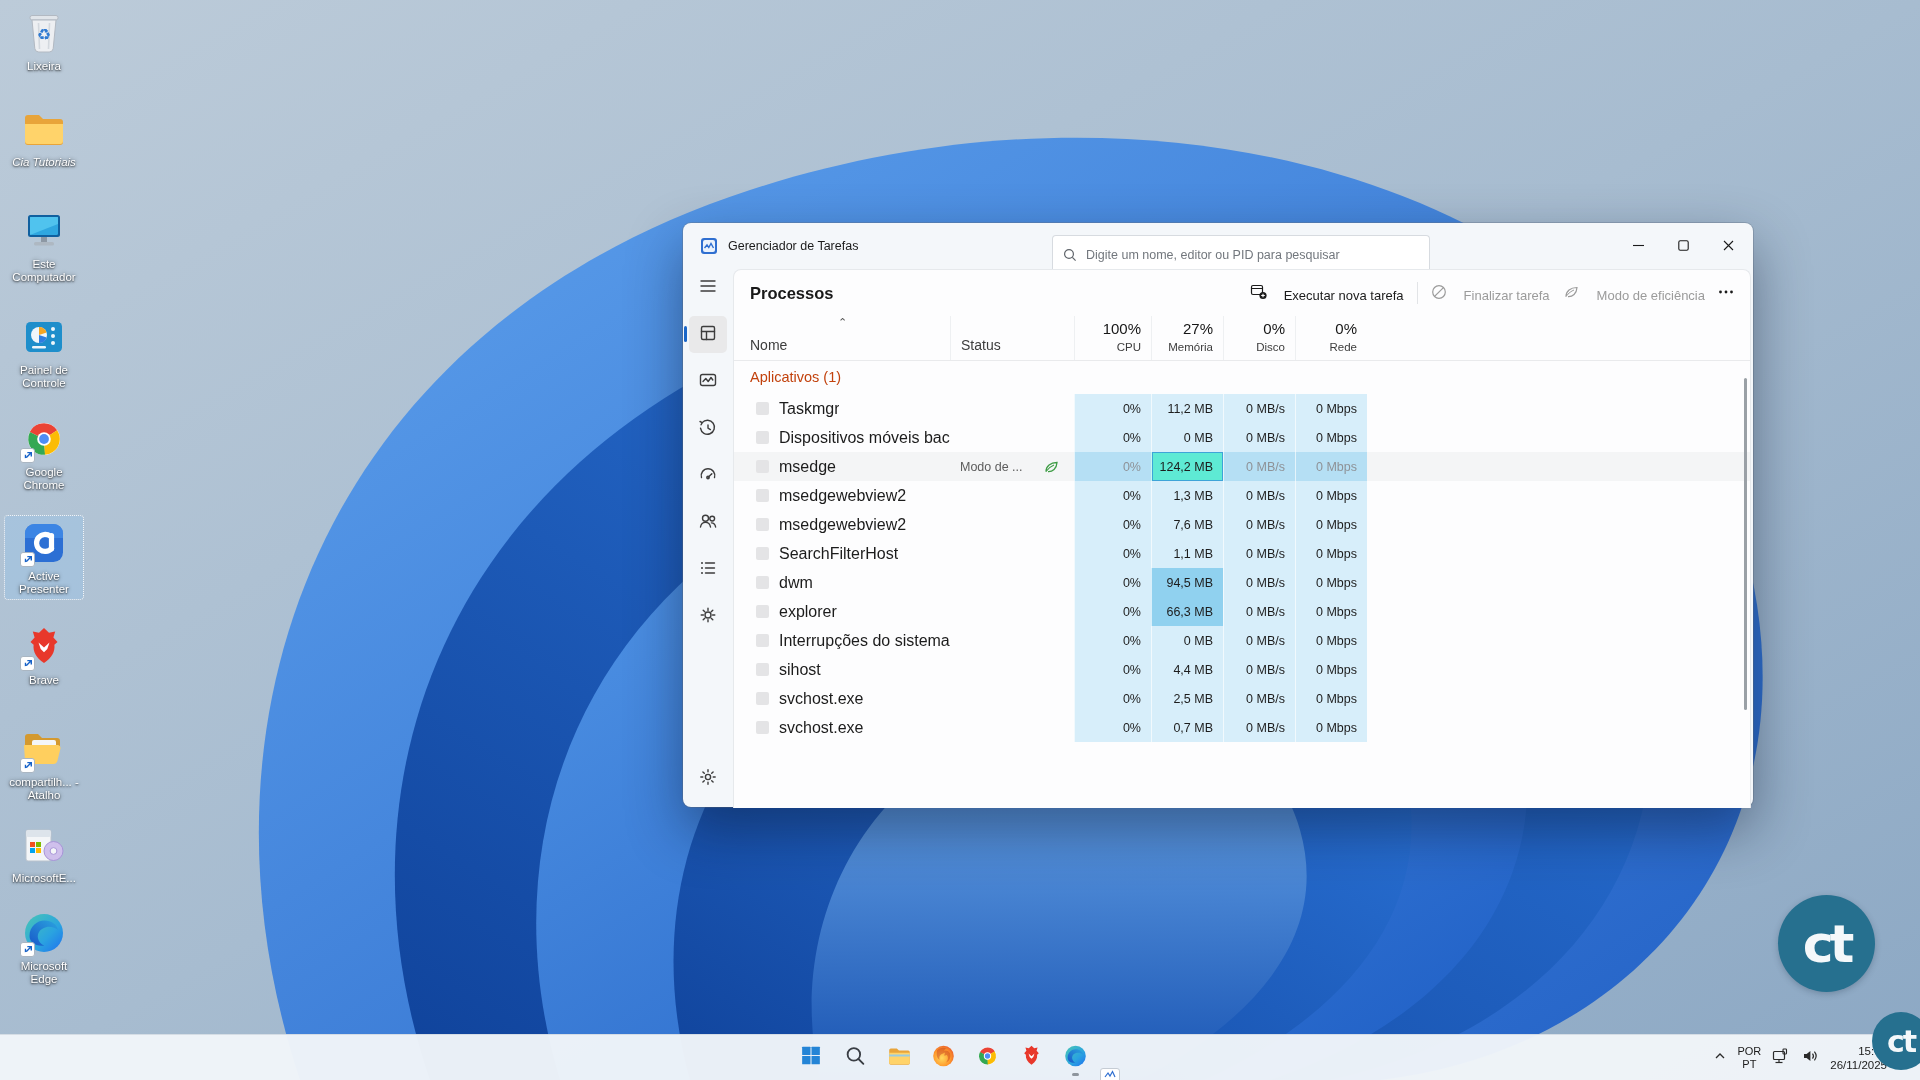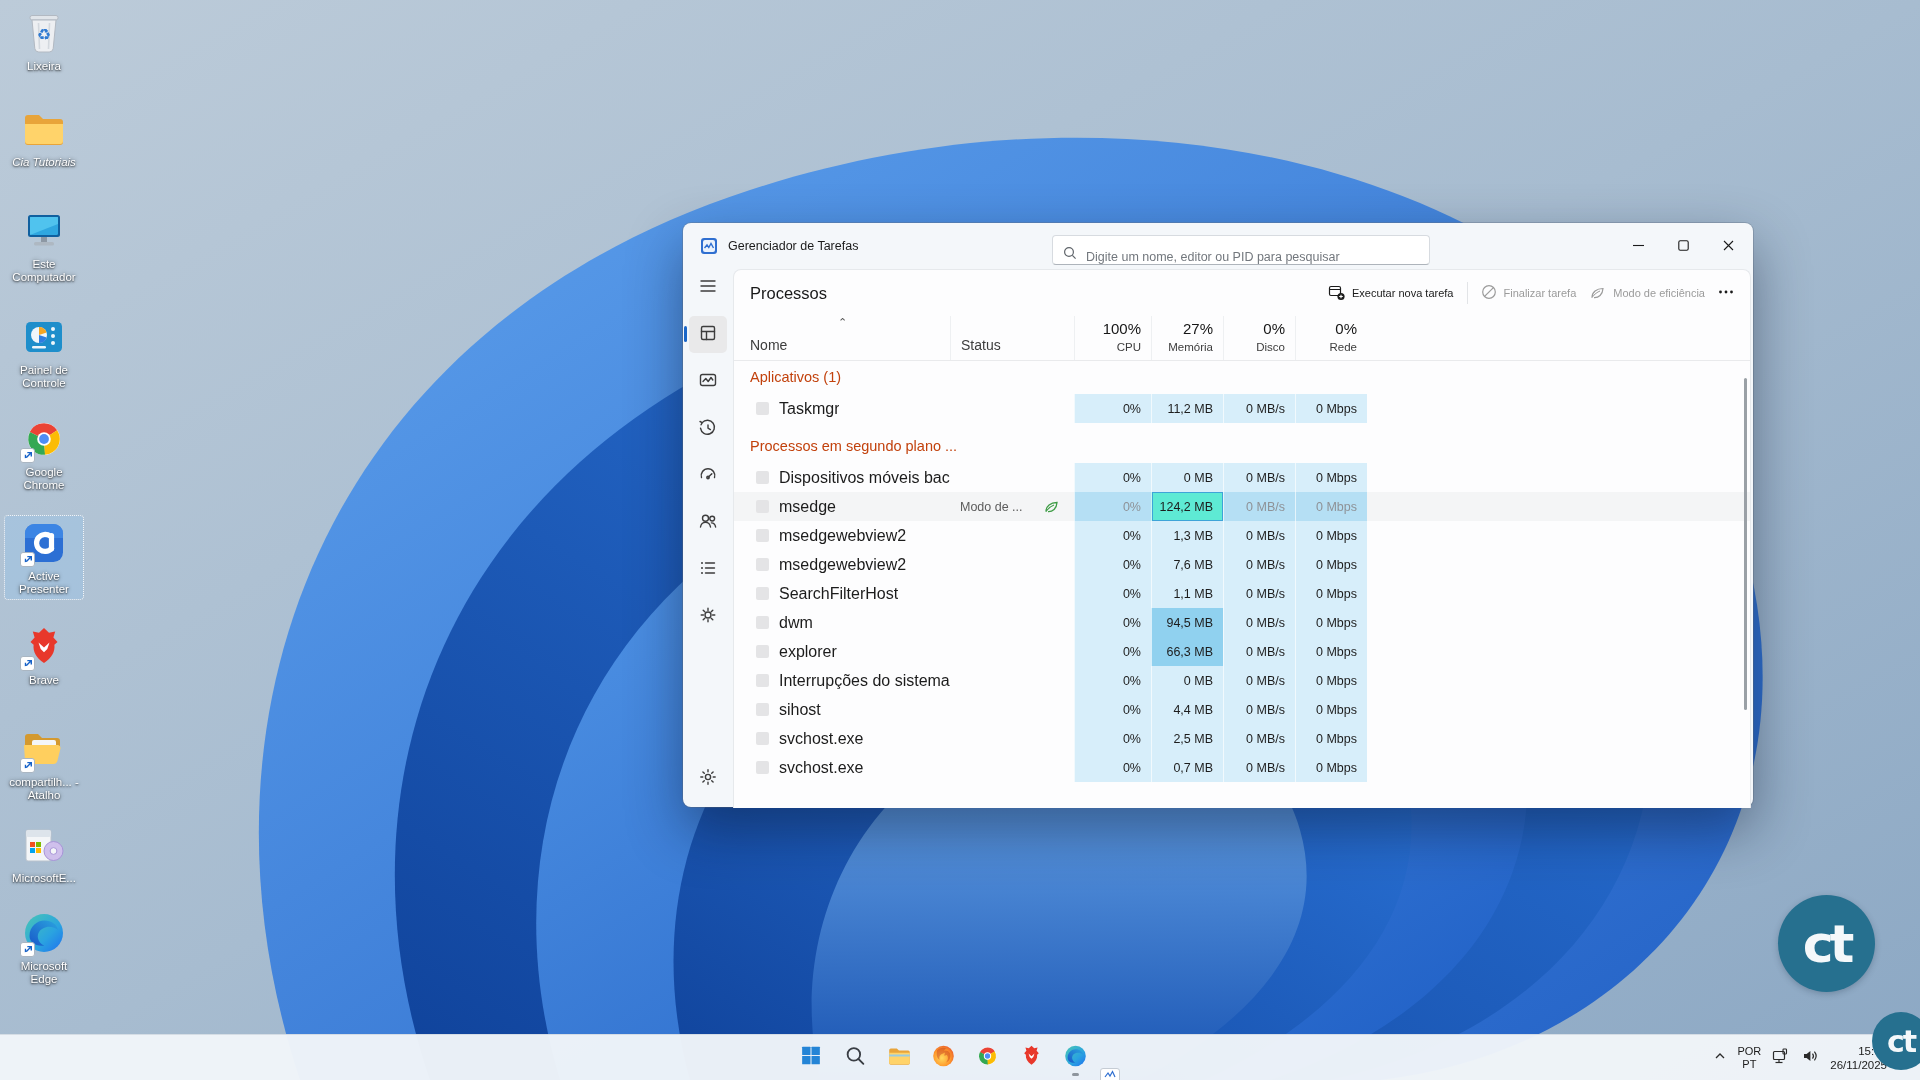--- a/index.html
+++ b/index.html
@@ -16,38 +16,38 @@
   .sc-badge{position:absolute;left:0;bottom:0;width:13px;height:13px;background:#fff;border-radius:3px;
     border:1px solid #aab6c2;display:flex;align-items:center;justify-content:center}
 
   
   #tm-window{position:absolute;left:683px;top:223px;width:1070px;height:584px;background:#f4f7fa;
     border-radius:8px;box-shadow:0 22px 55px rgba(8,20,45,.45),0 0 0 1px rgba(110,125,145,.4)}
   .titlebar{position:absolute;top:0;left:0;right:0;height:46px}
   .app-ico{position:absolute;left:17px;top:14px;width:18px;height:18px}
   .title{position:absolute;left:45px;top:16px;font-size:12.5px;color:#1b1b1b;white-space:nowrap}
   .searchbox{position:absolute;left:369px;top:12px;width:356px;height:28px;background:#fff;
-    border:1px solid #d7dbe0;border-bottom-color:#aeb4bb;border-radius:4px;display:flex;align-items:flex-end;padding:0 10px;gap:9px}
+    border:1px solid #d7dbe0;border-bottom-color:#aeb4bb;border-radius:4px;display:flex;align-items:flex-start;padding:12px 10px;gap:9px}
   .searchbox .ph{font-size:12.5px;color:#72777d;white-space:nowrap}
   .wbtns{position:absolute;right:2px;top:1px;display:flex}
   .wbtn{width:45px;height:42px;display:flex;align-items:center;justify-content:center;color:#1b1b1b}
 
   .rail{position:absolute;left:0;top:46px;bottom:0;width:50px}
   .rail-menu{margin:12px auto 18px auto}
   .rail-btn{width:38px;height:37px;margin:0 auto 10px auto;display:flex;align-items:center;justify-content:center;border-radius:5px;position:relative}
   .rail-btn.selected{background:#e9e9ea}
   .rail-btn.selected::before{content:"";position:absolute;left:-5px;top:10px;width:3px;height:16px;background:#1a66c8;border-radius:2px}
   .rail-settings{position:absolute;bottom:10px;left:6px;width:38px;height:36px;display:flex;align-items:center;justify-content:center}
 
   .card{position:absolute;left:50px;top:46px;width:1016px;height:538px;background:#fdfdfe;
     border:1px solid #e6e9ec;border-bottom:none;border-radius:8px 8px 0 0;overflow:hidden}
   .toolbar{position:absolute;top:0;left:0;right:0;height:46px;display:flex;align-items:center;padding:0 16px;box-sizing:border-box}
-  .pagetitle{font-size:16.5px;font-weight:400;color:#191919}
+  .pagetitle{font-size:16.5px;font-weight:700;color:#191919}
   .tb-right{margin-left:auto;display:flex;align-items:center;gap:13px}
-  .tb-btn{display:flex;align-items:center;gap:7px;font-size:11px;color:#1b1b1b;white-space:nowrap}
+  .tb-btn{display:flex;align-items:flex-end;gap:17px;font-size:13px;color:#1b1b1b;white-space:nowrap}
   .tb-btn.disabled{color:#9b9b9b}
   .tb-sep{width:1px;height:22px;background:#e2e4e7}
 
   .cols{display:flex}
   .c-name{width:216px;box-sizing:border-box}
   .c-status{width:124px;box-sizing:border-box}
   .c-cpu{width:77px;box-sizing:border-box}
   .c-num{width:72px;box-sizing:border-box}
 
   .thead{position:absolute;top:46px;left:0;right:0;height:44px;border-bottom:1px solid #e9eaec}
@@ -434,23 +434,20 @@
               <span class="pname">Taskmgr</span>
             </div>
             <div class="c-status cell-status">
               <span></span>
             </div>
             <div class="c-cpu numcell heat-low">0%</div>
             <div class="c-num numcell heat-low">11,2 MB</div>
             <div class="c-num numcell heat-low">0 MB/s</div>
             <div class="c-num numcell heat-low">0 Mbps</div>
           </div>
-          <div class="grow gap">
-            <span>Processos em segundo plano ...</span>
-          </div>
           <div class="prow cols">
             <div class="c-name cell-name">
               <span class="chk"></span>
               <span class="pname">Dispositivos móveis backgrou...</span>
             </div>
             <div class="c-status cell-status">
               <span></span>
             </div>
             <div class="c-cpu numcell heat-low">0%</div>
             <div class="c-num numcell heat-low">0 MB</div>

